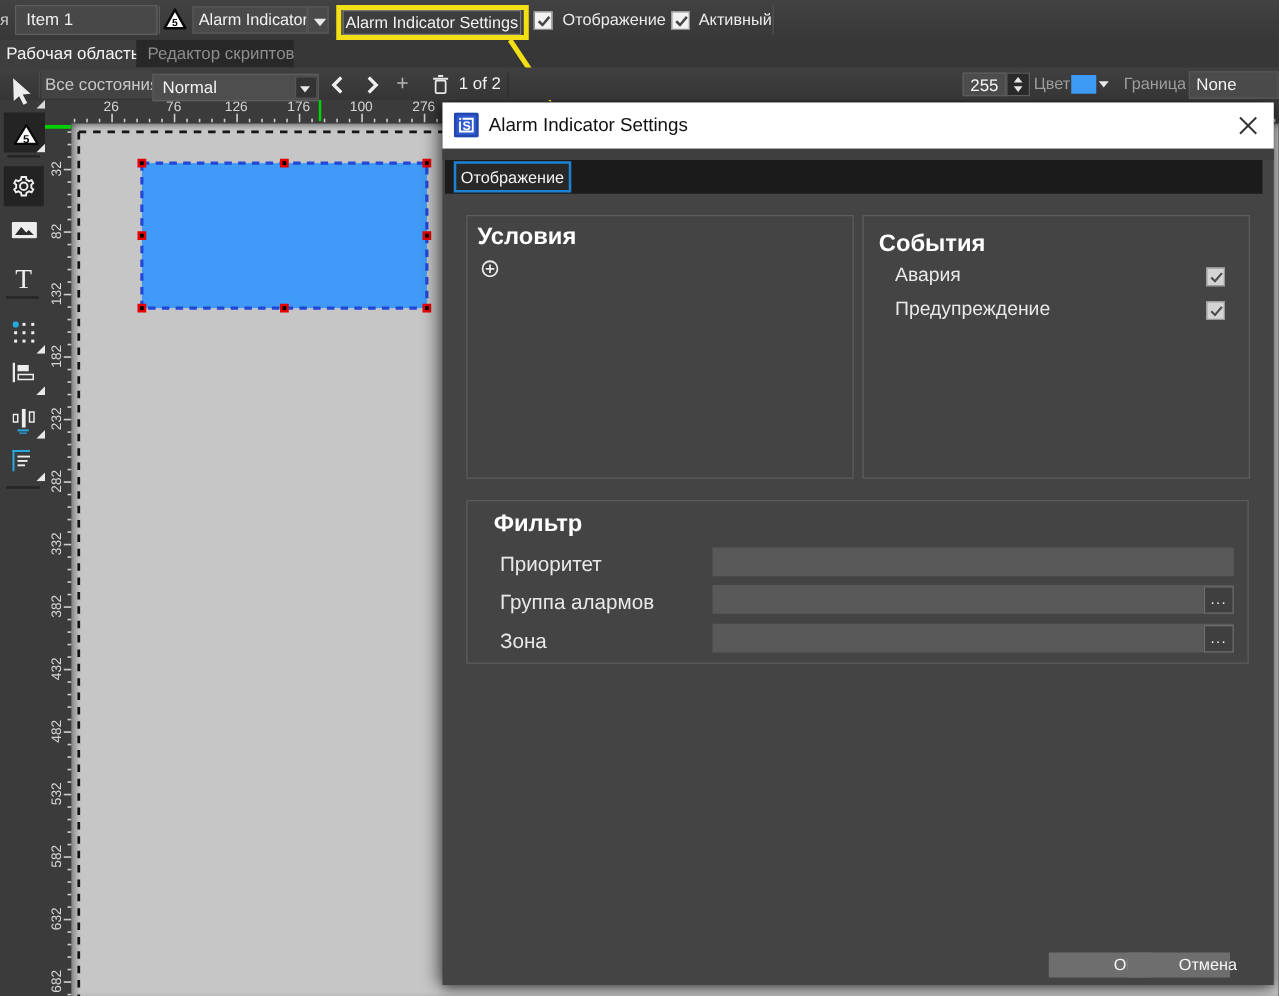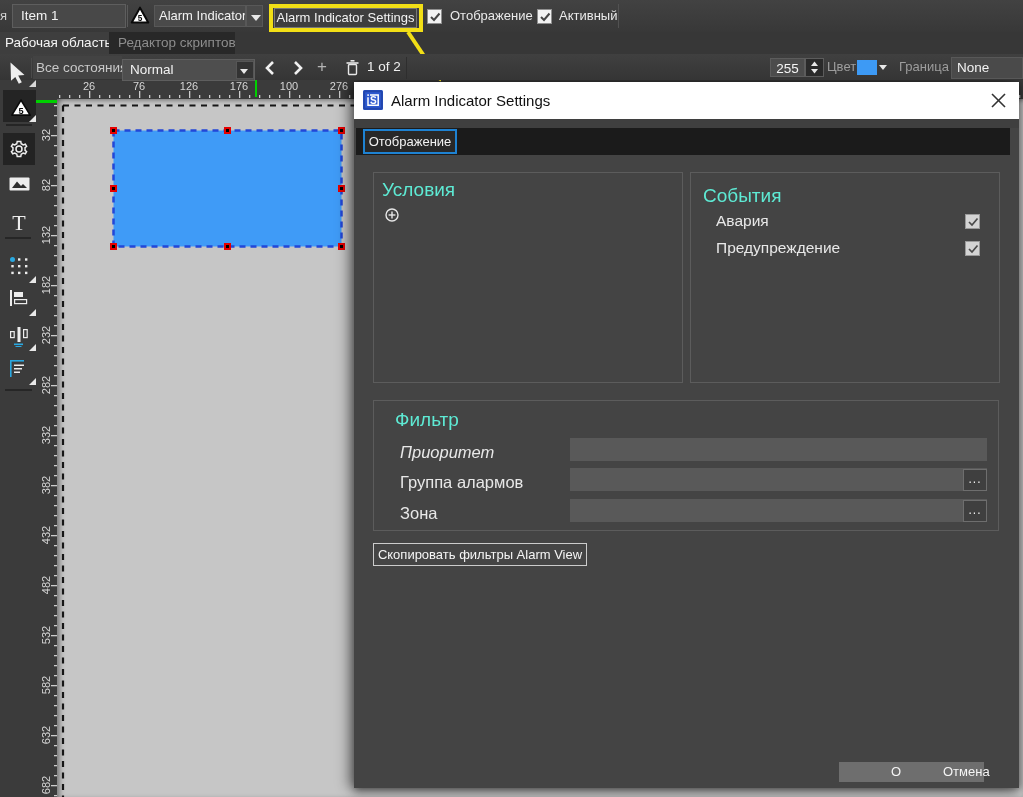--- a/index.html
+++ b/index.html
@@ -55,21 +55,21 @@
 
 
 #dialog { left:354px; top:82px; width:665px; height:706px; background:#444444;
   box-shadow:0 5px 9px rgba(0,0,0,0.33), 2px 0 6px rgba(0,0,0,0.25), -6px 0 12px rgba(0,0,0,0.4); }
 #dtitle { left:0; top:0; width:665px; height:37px; background:#ffffff; }
 #dtitle-text { left:37px; top:0; color:#111111; font-size:15px; line-height:37px; }
 #dband { left:0; top:37px; width:665px; height:9px; background:#3f3f3f; }
 #dtabs { left:2px; top:46px; width:654px; height:27px; background:#1b1b1b; }
 #dtab { left:7px; top:1px; width:94px; height:25px; background:#282828; border:2px solid #1e82d2; color:#f2f2f2; font-size:13px; line-height:21px; text-align:center; }
 .gbox { position:absolute; border:1px solid #5c5c5c; }
-.ghead { position:absolute; color:#5eead4; font-size:19px; font-weight:normal; line-height:1.1; white-space:nowrap; }
+.ghead { position:absolute; color:#ffffff; font-size:19px; font-weight:bold; line-height:1.1; white-space:nowrap; }
 .dlabel { position:absolute; color:#e8e8e8; font-size:15.5px; line-height:1.1; white-space:nowrap; }
 .dlabel2 { position:absolute; color:#e8e8e8; font-size:16.5px; line-height:1.1; white-space:nowrap; }
 .dinput { position:absolute; background:#595959; }
 .dotsbtn { position:absolute; width:24px; background:#3f3f3f; border:1px solid #6e6e6e; color:#f0f0f0; font-size:12px; text-align:center; line-height:18px; letter-spacing:1px; }
 .dcb { position:absolute; width:15px; height:15px; background:#d4d4d4; border:1px solid #9a9a9a; }
 #copybtn { left:19px; top:461px; width:214px; height:23px; background:#454545; border:1px solid #cccccc; color:#f5f5f5; font-size:13px; text-align:center; line-height:21px; white-space:nowrap; }
 .okbtn { position:absolute; top:680px; width:82px; height:20px; background:#6e6e6e; color:#f5f5f5; font-size:13px; text-align:center; line-height:20px;padding-left:41px; }
 </style>
 </head>
 <body>
@@ -475,30 +475,29 @@
   <div class="dcb" style="left:611px; top:132px;"><svg width="14" height="14" viewBox="0 0 14 14">
         <polyline points="3,7 6,10 11.5,3.5" fill="none" stroke="#4a4a4a" stroke-width="1.7"></polyline>
       </svg></div>
   <div class="dlabel" style="left:362px; top:157px;">Предупреждение</div>
   <div class="dcb" style="left:611px; top:159px;"><svg width="14" height="14" viewBox="0 0 14 14">
         <polyline points="3,7 6,10 11.5,3.5" fill="none" stroke="#4a4a4a" stroke-width="1.7"></polyline>
       </svg></div>
 
   <div class="gbox" style="left:19px; top:318px; width:626px; height:131px;"></div>
   <div class="ghead" style="left:41px; top:328px;">Фильтр</div>
-  <div class="dlabel2" style="left:46px; top:361px;font-style:italic;">Приоритет</div>
+  <div class="dlabel2" style="left:46px; top:361px;">Приоритет</div>
   <div class="dinput" style="left:216px; top:356px; width:417px; height:23px;"></div>
   <div class="dlabel2" style="left:46px; top:391px;text-align:right;">Группа алармов</div>
   <div class="dinput" style="left:216px; top:386px; width:417px; height:23px;"></div>
   <div class="dotsbtn" style="left:609px; top:387px; height:22px;">...</div>
   <div class="dlabel2" style="left:46px; top:422px;">Зона</div>
   <div class="dinput" style="left:216px; top:417px; width:417px; height:23px;"></div>
   <div class="dotsbtn" style="left:609px; top:418px; height:22px;">...</div>
 
-  <div class="abs" id="copybtn">Скопировать фильтры Alarm View</div>
 
   <div class="okbtn" style="left:485px;">OK</div>
   <div class="okbtn" style="left:548px;">Отмена</div>
 </div>
 
 <svg class="abs" style="left:400px; top:25px;" width="50" height="60" viewBox="0 0 50 60">
   <line x1="8" y1="7" x2="34" y2="46" stroke="#f2df16" stroke-width="4"></line>
   <polygon points="41,56.5 37,38.5 24.5,46.5" fill="#f2df16"></polygon>
 </svg>
 

